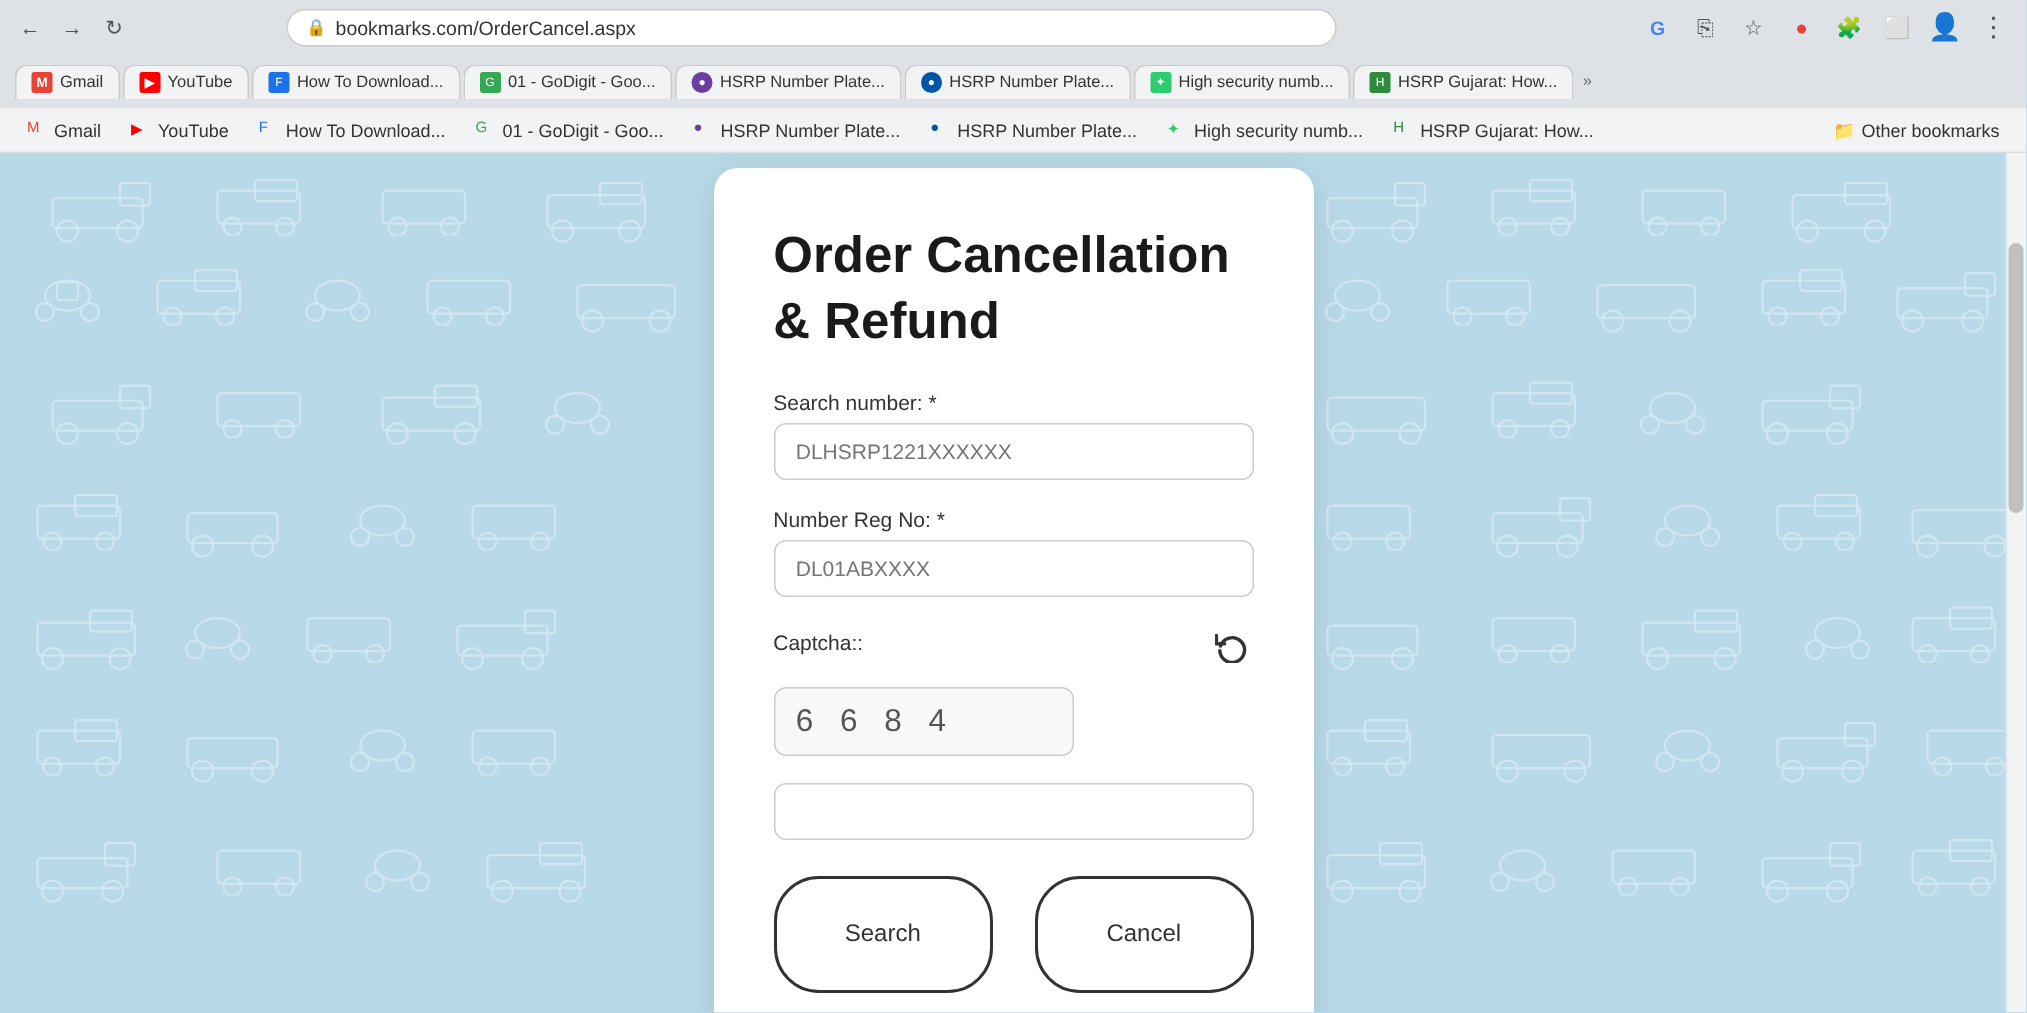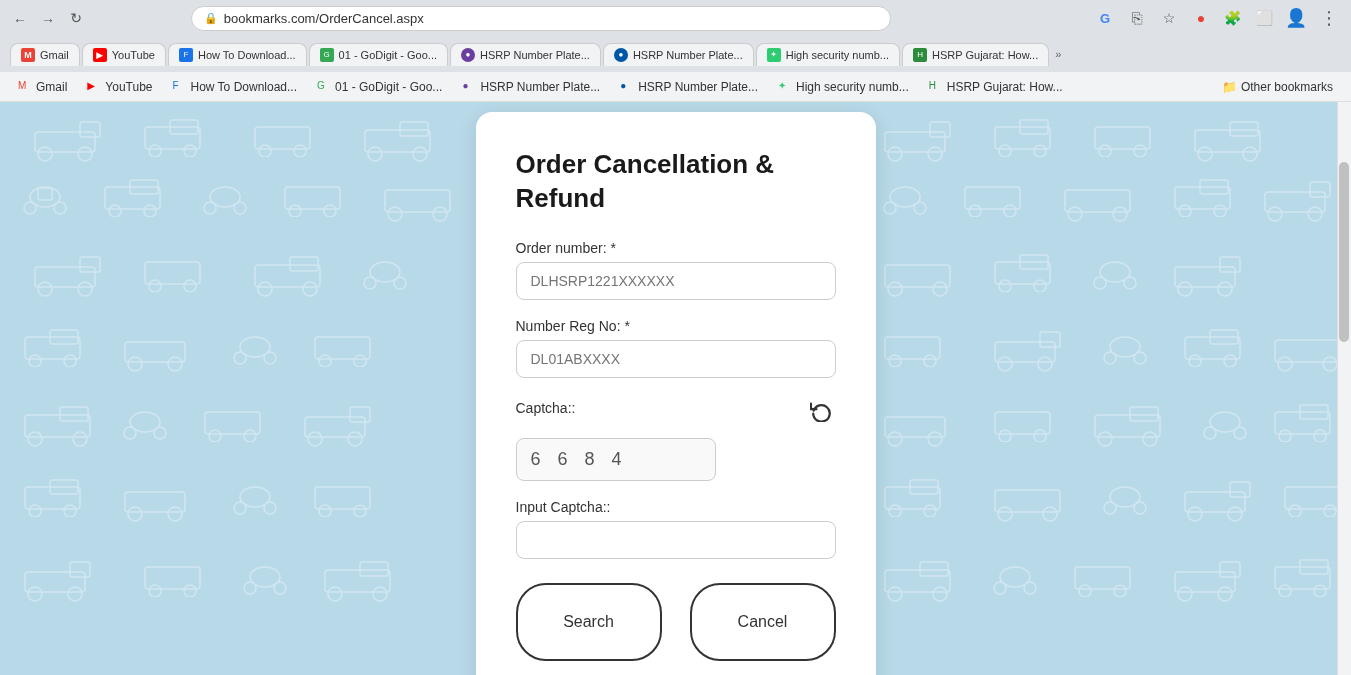--- a/index.html
+++ b/index.html
@@ -194,21 +194,21 @@
       background: white;
       border-radius: 16px;
       padding: 36px 40px;
       width: 400px;
       box-shadow: 0 4px 20px rgba(0,0,0,0.1);
       position: relative;
       z-index: 10;
     }
 
     .card-title {
-      font-size: 26px;
+      font-size: 34px;
       font-weight: 700;
       color: #1a1a1a;
       margin-bottom: 24px;
       line-height: 1.3;
     }
 
     .form-group {
       margin-bottom: 18px;
     }
 
@@ -235,21 +235,21 @@
       align-items: center;
       justify-content: space-between;
       margin-bottom: 6px;
     }
 
     .captcha-display {
       width: 200px;
       padding: 10px 14px;
       border: 1px solid #ccc;
       border-radius: 8px;
-      font-size: 18px;
+      font-size: 21px;
       color: #555;
       letter-spacing: 6px;
       background: #f9f9f9;
     }
 
     .refresh-btn {
       background: none;
       border: none;
       cursor: pointer;
       font-size: 22px;
@@ -766,21 +766,21 @@
         <rect x="30" y="8" width="28" height="14" rx="2"></rect>
         <circle cx="15" cy="39" r="6"></circle>
         <circle cx="50" cy="39" r="6"></circle>
       </svg>
   </div>
 
   <div class="card">
     <h1 class="card-title">Order Cancellation &amp; Refund</h1>
 
     <div class="form-group">
-      <label class="form-label">Order number: *</label>
+      <label class="form-label">Search number: *</label>
       <input type="text" class="form-input" placeholder="DLHSRP1221XXXXXX" style="">
     </div>
 
     <div class="form-group">
       <label class="form-label">Number Reg No: *</label>
       <input type="text" class="form-input" placeholder="DL01ABXXXX" style="">
     </div>
 
     <div class="form-group">
       <div class="captcha-row">
@@ -790,21 +790,20 @@
           <svg width="22" height="22" viewBox="0 0 24 24" fill="none" stroke="#333" stroke-width="2.5" stroke-linecap="round" stroke-linejoin="round">
             <polyline points="1 4 1 10 7 10"></polyline>
             <path d="M3.51 15a9 9 0 1 0 .49-3.36"></path>
           </svg>
         </button>
       </div>
       <div class="captcha-display">6 6 8 4</div>
     </div>
 
     <div class="form-group">
-      <label class="form-label">Input Captcha::</label>
       <input type="text" class="form-input" value="" style="">
     </div>
 
     <div class="buttons-row">
       <button class="btn-search">Search</button>
       <button class="btn-cancel">Cancel</button>
     </div>
   </div>
 
   <div class="scrollbar">

